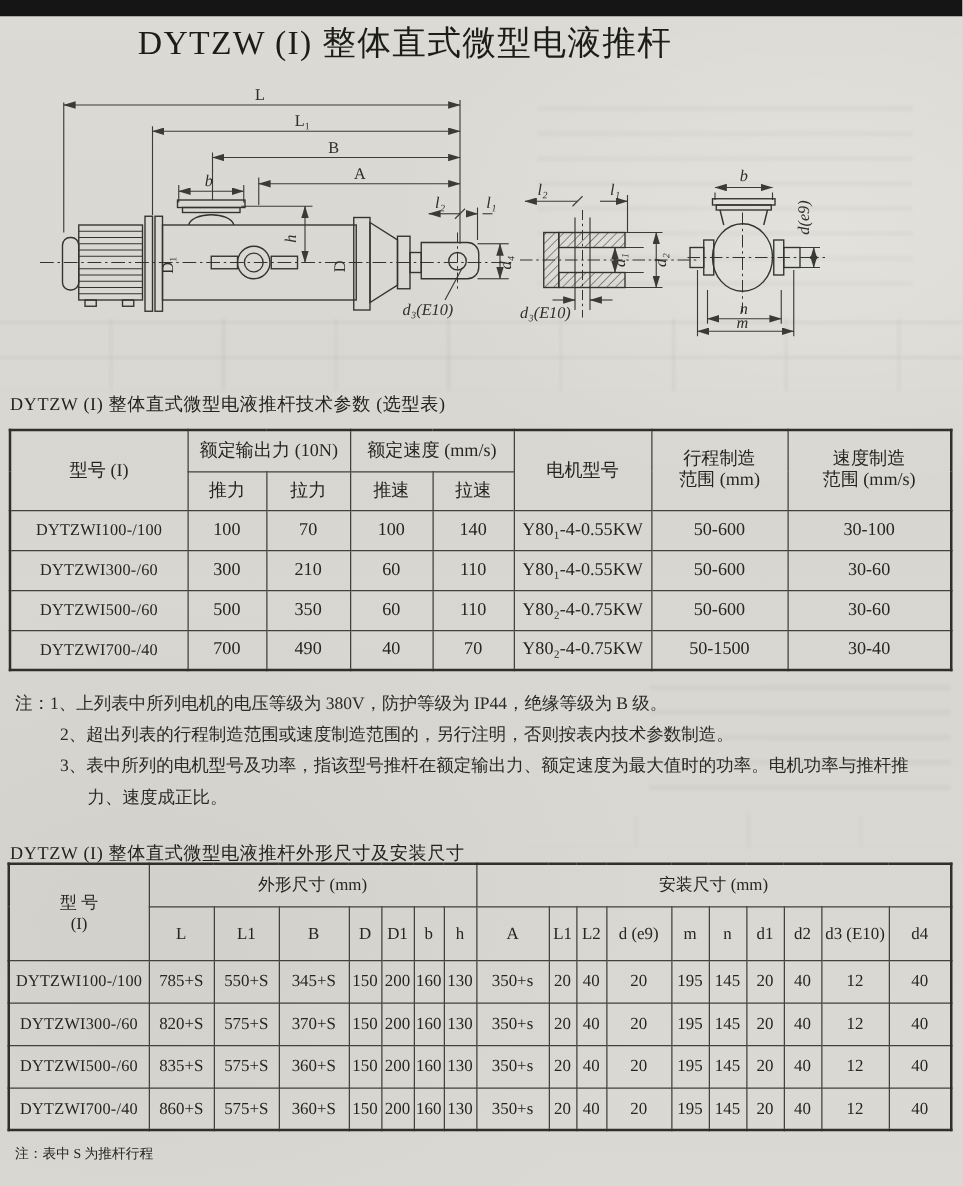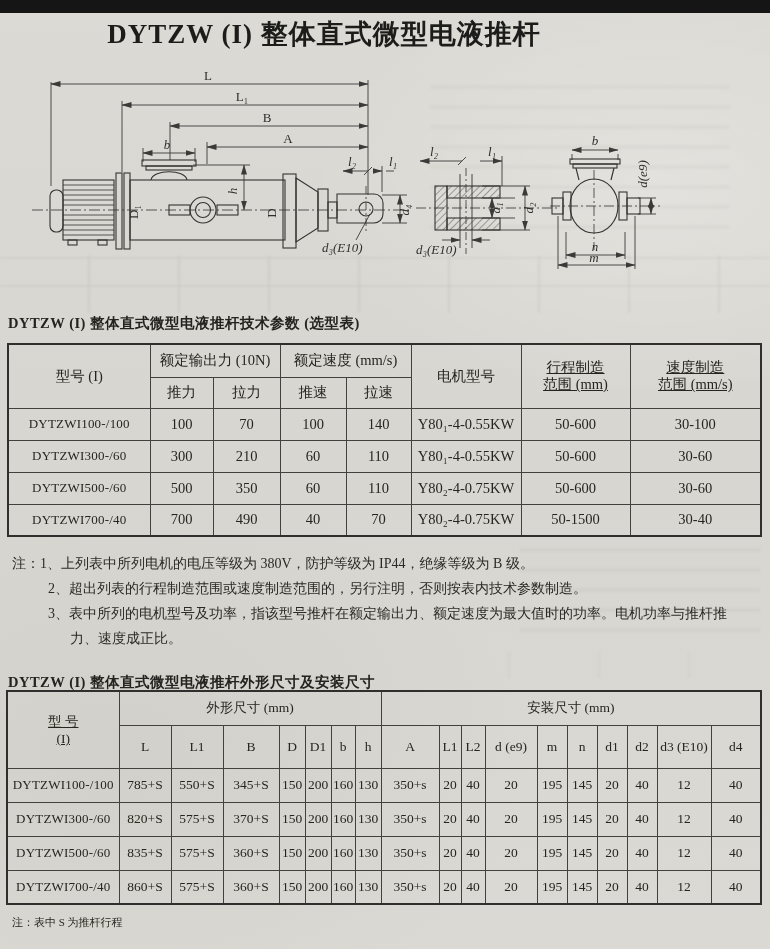--- a/index.html
+++ b/index.html
@@ -12,38 +12,38 @@
   .paper{
     position:absolute;inset:0;
     background:
       radial-gradient(ellipse 500px 300px at 85% 20%, rgba(255,255,255,.25), transparent 70%),
       radial-gradient(ellipse 600px 400px at 15% 80%, rgba(120,118,110,.08), transparent 70%),
       linear-gradient(180deg,#dbdad4 0%,#d7d6d0 45%,#dad9d3 100%);
   }
   .topbar{position:absolute;top:0;left:0;width:770px;height:13px;background:#151515;}
   .title{
     position:absolute;top:16px;left:0;width:648px;text-align:center;
-    font-size:27px;font-weight:bold;letter-spacing:1px;color:#1c1d1a;
+    font-size:27px;font-weight:normal;letter-spacing:1px;color:#1c1d1a;
   }
   
   .ghost{position:absolute;filter:blur(1.3px);opacity:.55;pointer-events:none;}
   .g-table{
     background:
       repeating-linear-gradient(90deg, transparent 0 88px, rgba(105,103,95,.15) 88px 90px),
       repeating-linear-gradient(0deg, transparent 0 26px, rgba(105,103,95,.13) 26px 28px);
   }
   .g-lines{
     background:repeating-linear-gradient(0deg, transparent 0 16px, rgba(105,103,95,.14) 16px 20px);
   }
   
   svg{position:absolute;overflow:visible;}
   svg text{font-family:"Liberation Serif","DejaVu Serif",serif;font-size:13px;fill:#2e2e2c;}
   svg .it{font-style:italic;}
   
-  .caption{position:absolute;font-size:14.5px;font-weight:bold;color:#23241f;letter-spacing:.5px;}
+  .caption{position:absolute;font-size:14.5px;font-weight:normal;color:#23241f;letter-spacing:.5px;}
   .notes{position:absolute;left:12px;top:551px;width:726px;font-size:14px;color:#2a2b26;}
   .note-line{line-height:25px;}
   .note-first{display:flex;}
   .note-first .lbl{flex:0 0 auto;}
   .note-indent{padding-left:58px;text-indent:-22px;}
   .footnote{position:absolute;left:12px;top:915px;font-size:11px;color:#26271f;}
   
   table.t{
     position:absolute;border-collapse:collapse;table-layout:fixed;
     border:2px solid #2f2f2d;background:transparent;
@@ -54,21 +54,21 @@
   }
   table.t1{left:7px;top:343px;width:753px;font-size:14.5px;}
   table.t1 thead tr.r1{height:33px;}
   table.t1 thead tr.r2{height:31px;}
   table.t1 tbody tr{height:32px;}
   table.t2{left:6px;top:690px;width:754px;font-size:13.5px;}
   table.t2 thead tr.r1{height:34px;}
   table.t2 thead tr.r2{height:43px;}
   table.t2 tbody tr{height:34px;}
   table.t2 td.model, table.t1 td.model{font-size:13px;letter-spacing:.2px;}
-  .hl{line-height:17px;text-decoration:underline;}
+  .hl{line-height:17px;}
 </style>
 </head>
 <body>
 
 <div class="paper"></div>
 
 <div class="ghost g-table" style="left:0;top:255px;width:770px;height:58px;"></div>
 <div class="ghost g-lines" style="left:430px;top:80px;width:300px;height:165px;opacity:.35;"></div>
 <div class="ghost g-lines" style="left:520px;top:548px;width:240px;height:100px;opacity:.4;"></div>
 <div class="ghost g-table" style="left:420px;top:652px;width:345px;height:26px;opacity:.35;"></div>

